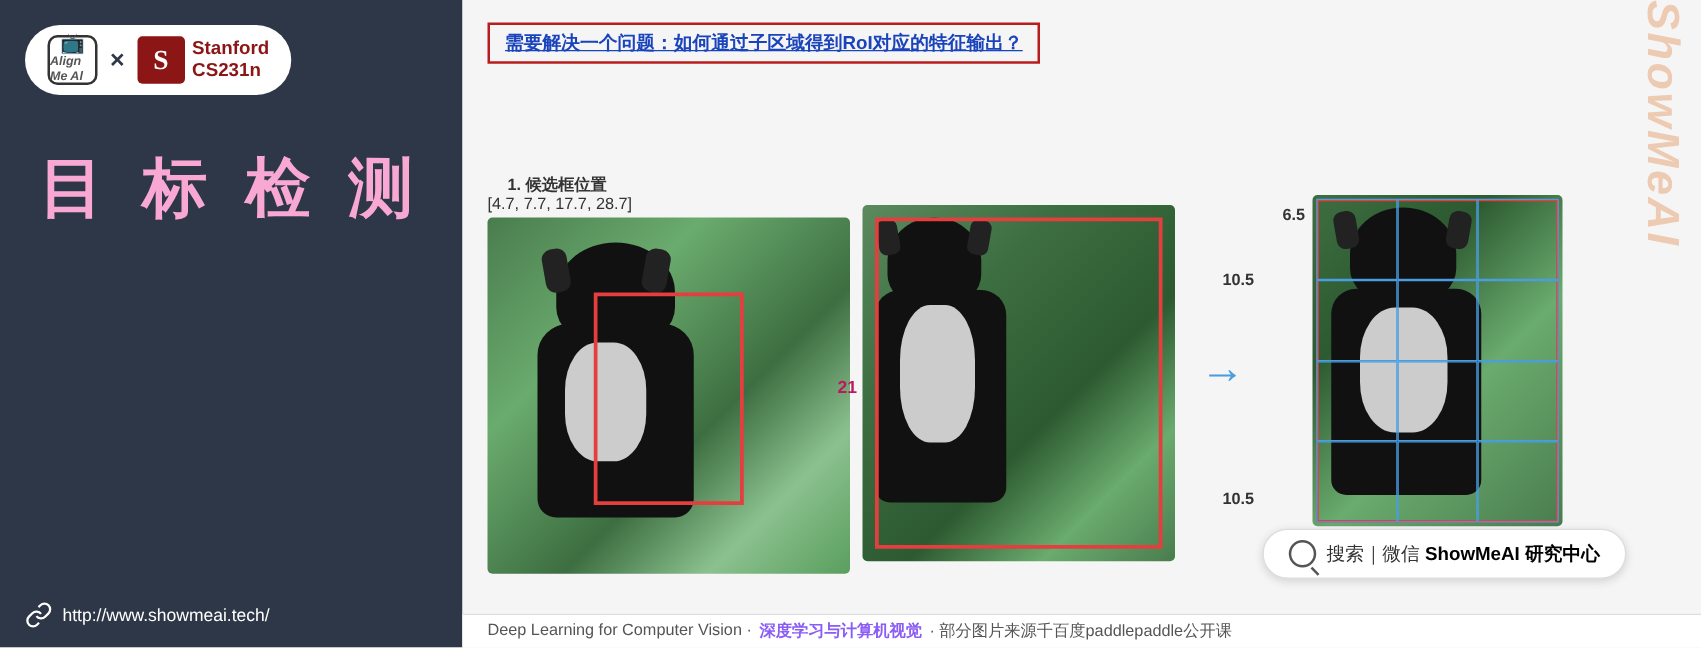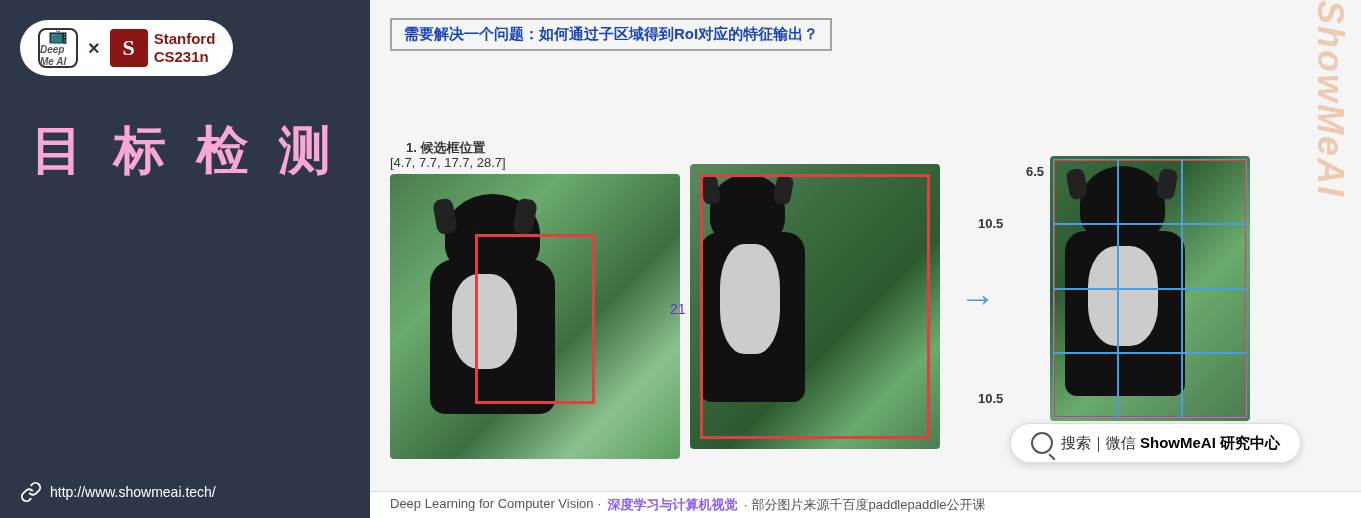--- a/index.html
+++ b/index.html
@@ -187,26 +187,27 @@
       color: #1a44bb;
     }
 
     .core-idea-desc {
       font-size: 15px;
       color: #1a44bb;
       margin-top: 2px;
     }
 
     .question-box {
-      border: 2px solid #a3a3a3;
+      border: 2px solid #b91c1c;
       border-radius: 0;
       padding: 5px 12px;
       color: #1a44bb;
       font-size: 15px;
       font-weight: bold;
+      text-decoration: underline;
     }
 
     .diagram-area {
       display: flex;
       align-items: center;
       gap: 10px;
       flex: 1;
       padding-bottom: 8px;
     }
 
@@ -351,21 +352,21 @@
     }
   </style>
 </head>
 <body>
 
 <div class="sidebar">
 
   <div class="logo-badge">
     <div class="logo-icon">
       <div class="tv-screen">📺</div>
-      <div class="logo-text-showme">Deep Me Al</div>
+      <div class="logo-text-showme">Align Me Al</div>
     </div>
     <span class="x-separator">×</span>
     <div class="stanford-logo">
       <div class="stanford-s">S</div>
       <div class="stanford-text">
         <span class="stanford-name">Stanford</span>
         <span class="stanford-course">CS231n</span>
       </div>
     </div>
   </div>
@@ -405,21 +406,21 @@
         <div style="position:absolute; top:25px; left:125px; width:20px; height:35px; background:#222; border-radius:8px; transform:rotate(10deg);"></div>
 
         <div class="red-box-1"></div>
       </div>
     </div>
 
     <div class="dog-roi">
       <div class="dog-roi-container">
         <div style="position:absolute; top:0; left:0; font-size:13px; font-weight:bold; color:#333;">2. 提取RoI特征</div>
         <div style="position:absolute; top:35px; left:50%; transform:translateX(-50%); font-size:14px; font-weight:bold; color:#333;">13</div>
-        <div style="position:absolute; left:-20px; top:50%; transform:translateY(-50%); font-size:14px; font-weight:normal; color:#6d28d9;">21</div>
+        <div style="position:absolute; left:-20px; top:50%; transform:translateY(-50%); font-size:14px; font-weight:bold; color:#be185d;">21</div>
         <div class="dog-img-2" style="margin-top:50px;">
           <div style="position:absolute; top:10px; left:20px; width:75px; height:70px; background:#111; border-radius:50% 50% 35% 35%;"></div>
           <div style="position:absolute; top:68px; left:10px; width:105px; height:170px; background:#111; border-radius:20px 20px 12px 12px;"></div>
           <div style="position:absolute; top:80px; left:30px; width:60px; height:110px; background:#ccc; border-radius:40%;"></div>
           <div style="position:absolute; top:12px; left:12px; width:17px; height:28px; background:#222; border-radius:6px; transform:rotate(-10deg);"></div>
           <div style="position:absolute; top:12px; left:85px; width:17px; height:28px; background:#222; border-radius:6px; transform:rotate(10deg);"></div>
           <div class="red-box-2"></div>
         </div>
       </div>
     </div>

